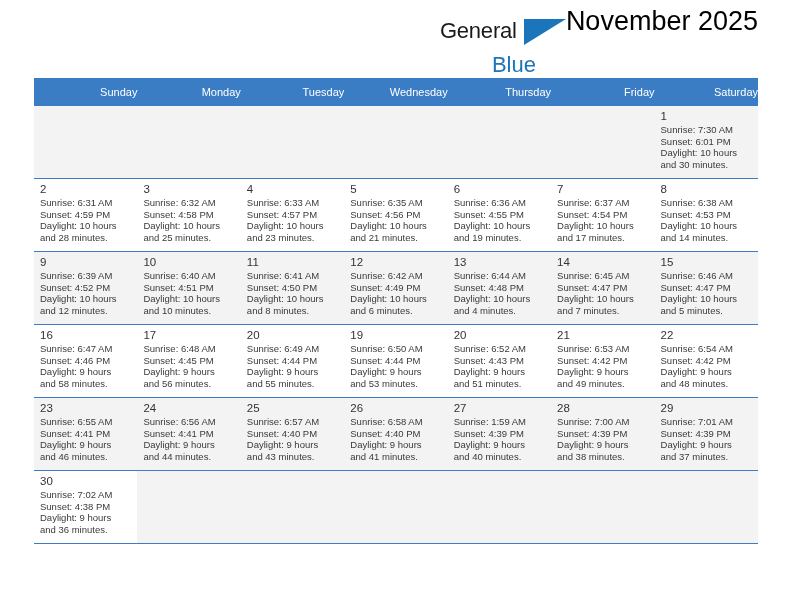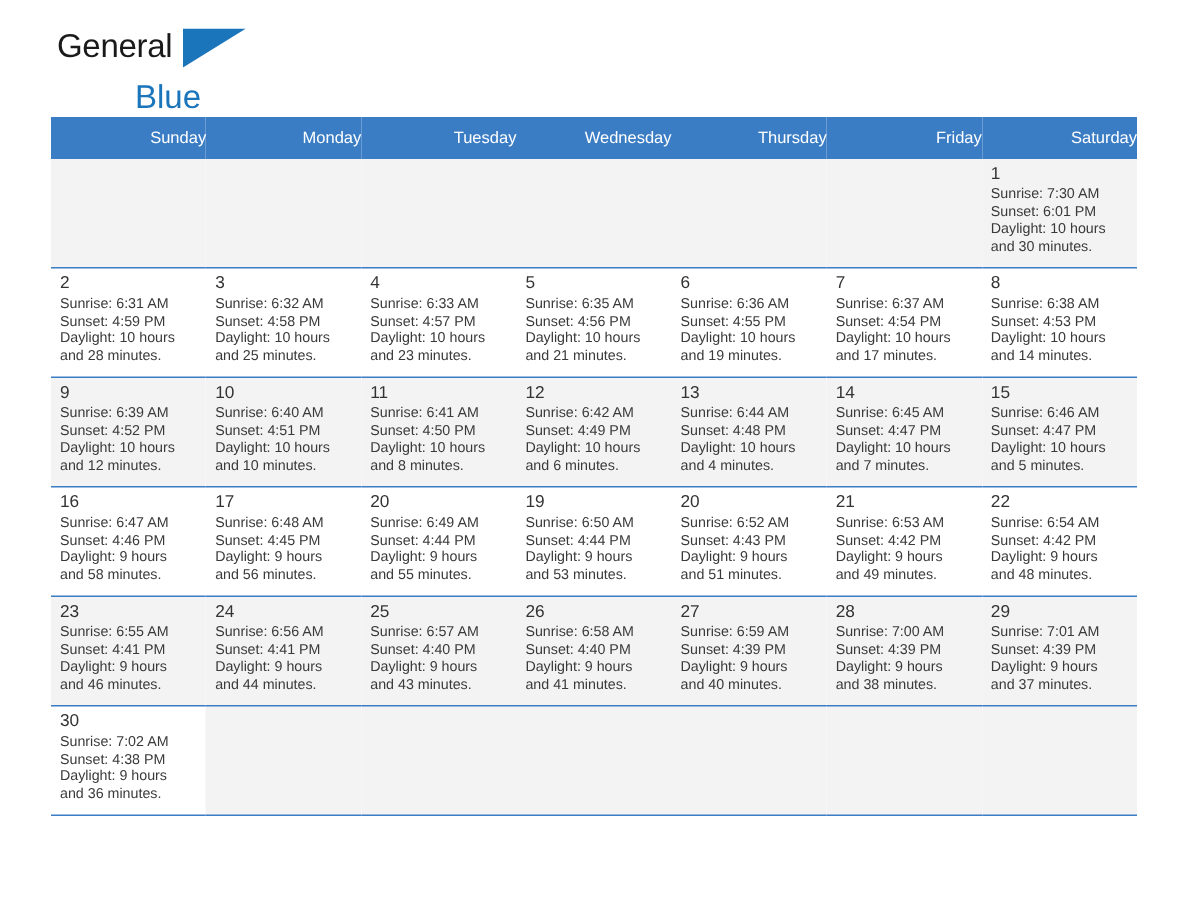--- a/index.html
+++ b/index.html
@@ -21,21 +21,21 @@
     box-sizing: border-box;
     padding: 0 34px;
   }
 
   
   .header {
     position: relative;
     height: 78px;
     display: flex;
     align-items: flex-start;
-    justify-content: flex-start;
+    justify-content: flex-end;
   }
   .brand {
     position: relative;
     margin-top: 12px;
     width: 130px;
     height: 56px;
     user-select: none;
   }
   .brand-general {
     position: absolute;
@@ -142,20 +142,21 @@
       <span class="brand-general">General</span>
       <span class="brand-triangle">
         <svg width="42" height="26" viewBox="0 0 42 26" xmlns="http://www.w3.org/2000/svg">
           <polygon points="0,0 42,0 0,26" fill="#1b75bb"></polygon>
         </svg>
       </span>
       <span class="brand-blue">Blue</span>
     </div>
 
     <div class="titles">
+      <div class="cal-title">November 2025</div>
     </div>
 
   </div>
 
   <table class="calendar">
     <colgroup>
       <col>
         <col>
         <col>
         <col>
@@ -473,21 +474,21 @@
                 <div>Sunset: 4:40 PM</div>
                 <div>Daylight: 9 hours</div>
                 <div>and 41 minutes.</div>
               </div>
             </div>
           </td>
           <td>
             <div class="cell">
               <div class="daynum">27</div>
               <div class="info">
-                <div>Sunrise: 6:59 AM</div>
+                <div>Sunrise: 1:59 AM</div>
                 <div>Sunset: 4:39 PM</div>
                 <div>Daylight: 9 hours</div>
                 <div>and 40 minutes.</div>
               </div>
             </div>
           </td>
           <td>
             <div class="cell">
               <div class="daynum">28</div>
               <div class="info">

